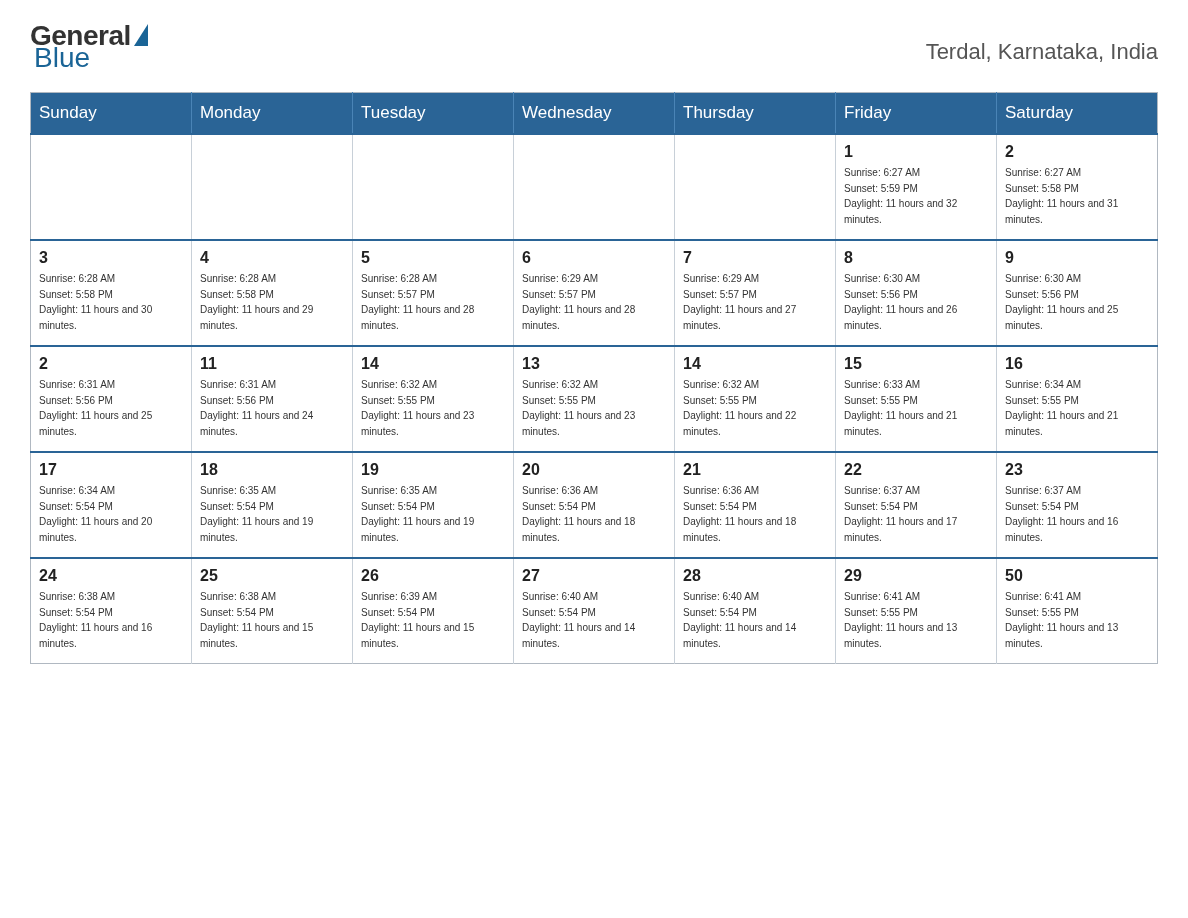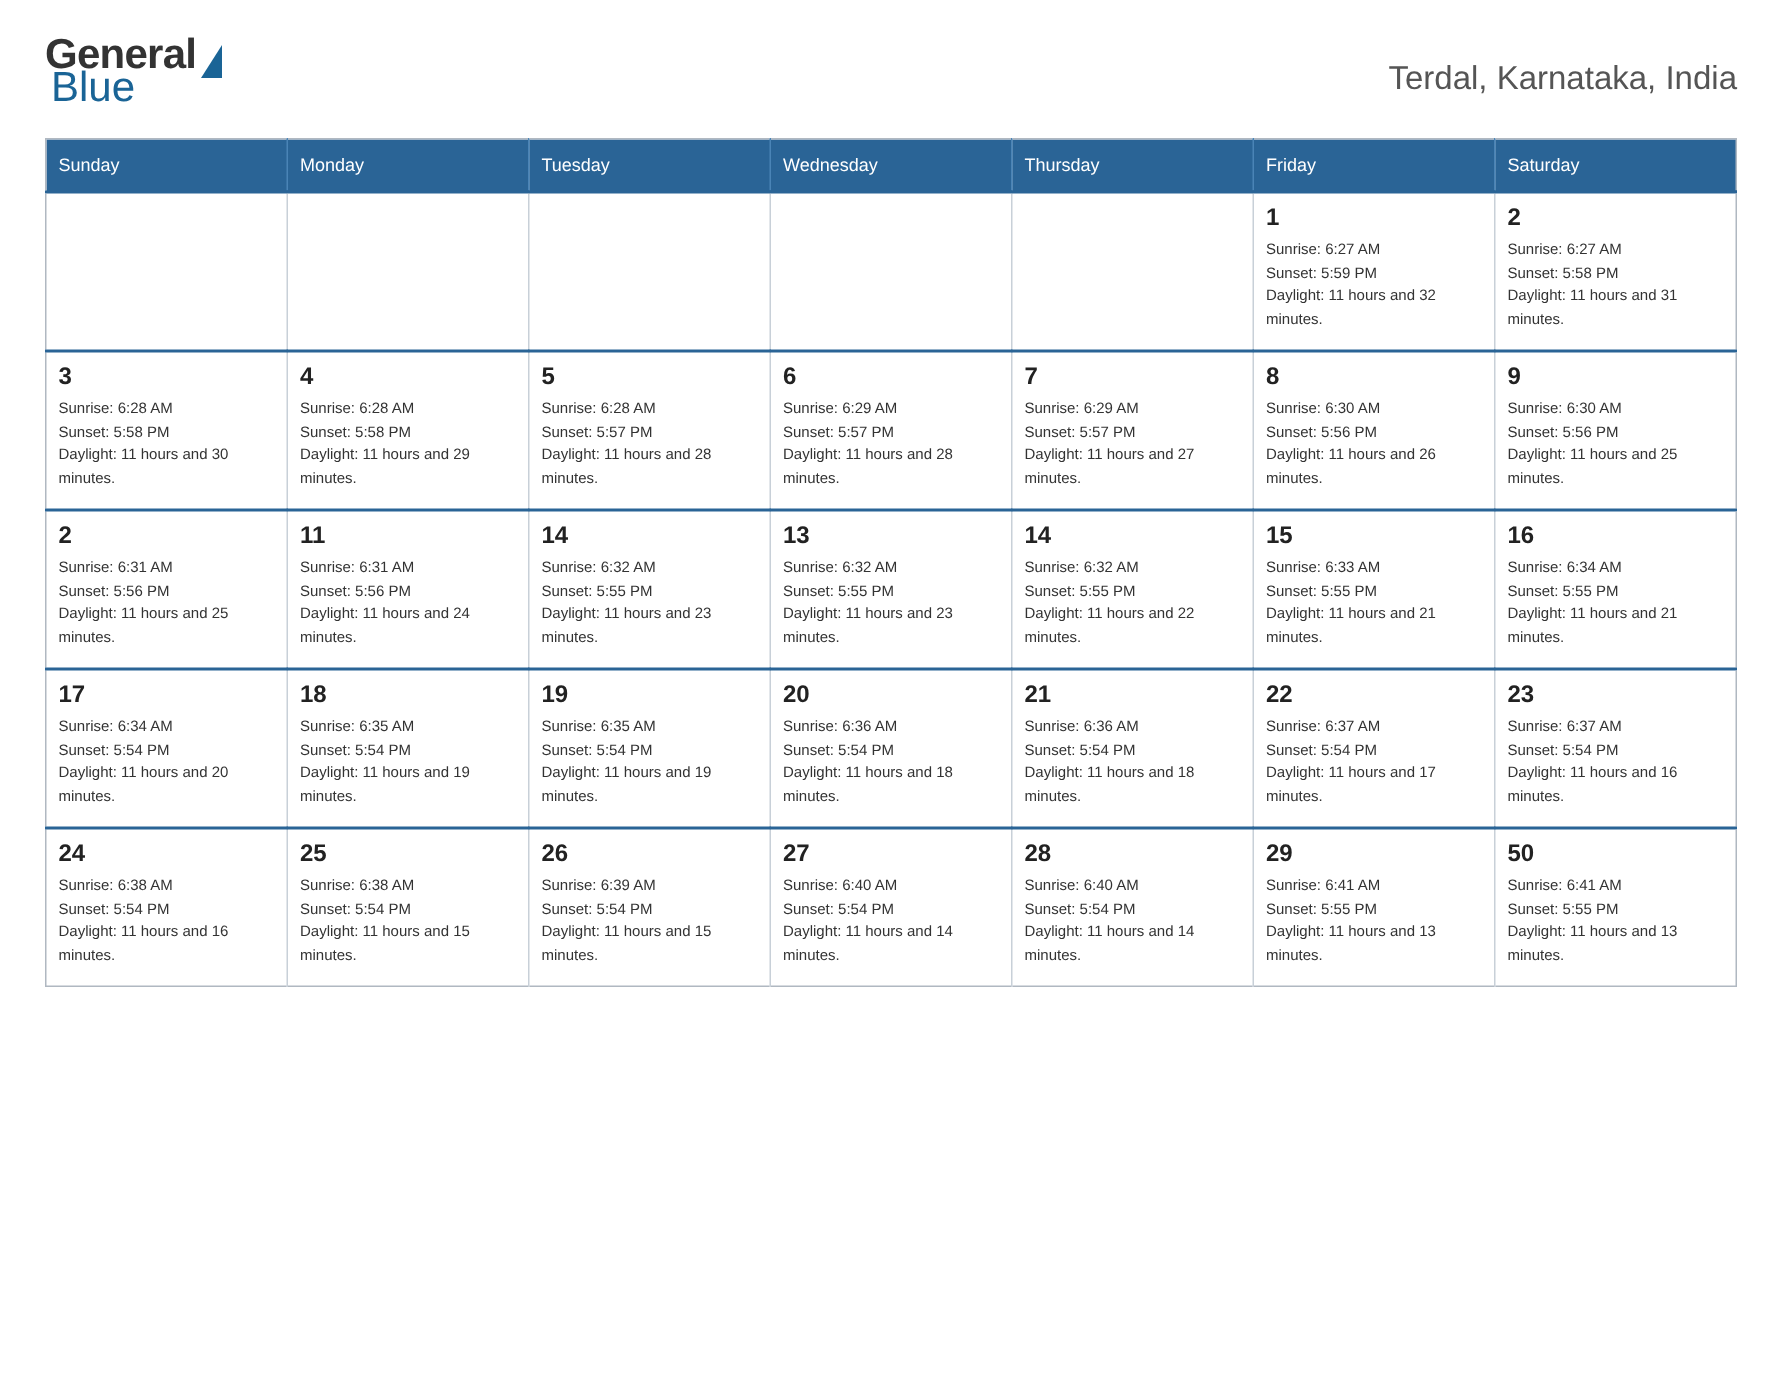--- a/index.html
+++ b/index.html
@@ -16,21 +16,21 @@
       align-items: flex-start;
       margin-bottom: 18px;
     }
     .logo {
       display: flex;
       flex-direction: column;
       align-items: flex-start;
     }
     .logo-top {
       display: flex;
-      align-items: flex-end;
+      align-items: flex-start;
     }
     .logo-general {
       font-size: 28px;
       font-weight: bold;
       color: #333;
       letter-spacing: -0.5px;
     }
     .logo-arrow {
       width: 0;
       height: 0;
@@ -60,21 +60,21 @@
       margin-top: 19px;
     }
     .calendar {
       width: 100%;
       border-collapse: collapse;
       border: 1px solid #b0b8c1;
     }
     .calendar thead tr th {
       background: #2a6496;
       color: #fff;
-      font-size: 12px;
+      font-size: 17px;
       font-weight: normal;
       padding: 10px 8px;
       text-align: left;
       border-right: 1px solid #4a84b6;
     }
     .calendar thead tr th:last-child {
       border-right: none;
       margin-left: 36px;
     }
     .calendar tbody tr {

